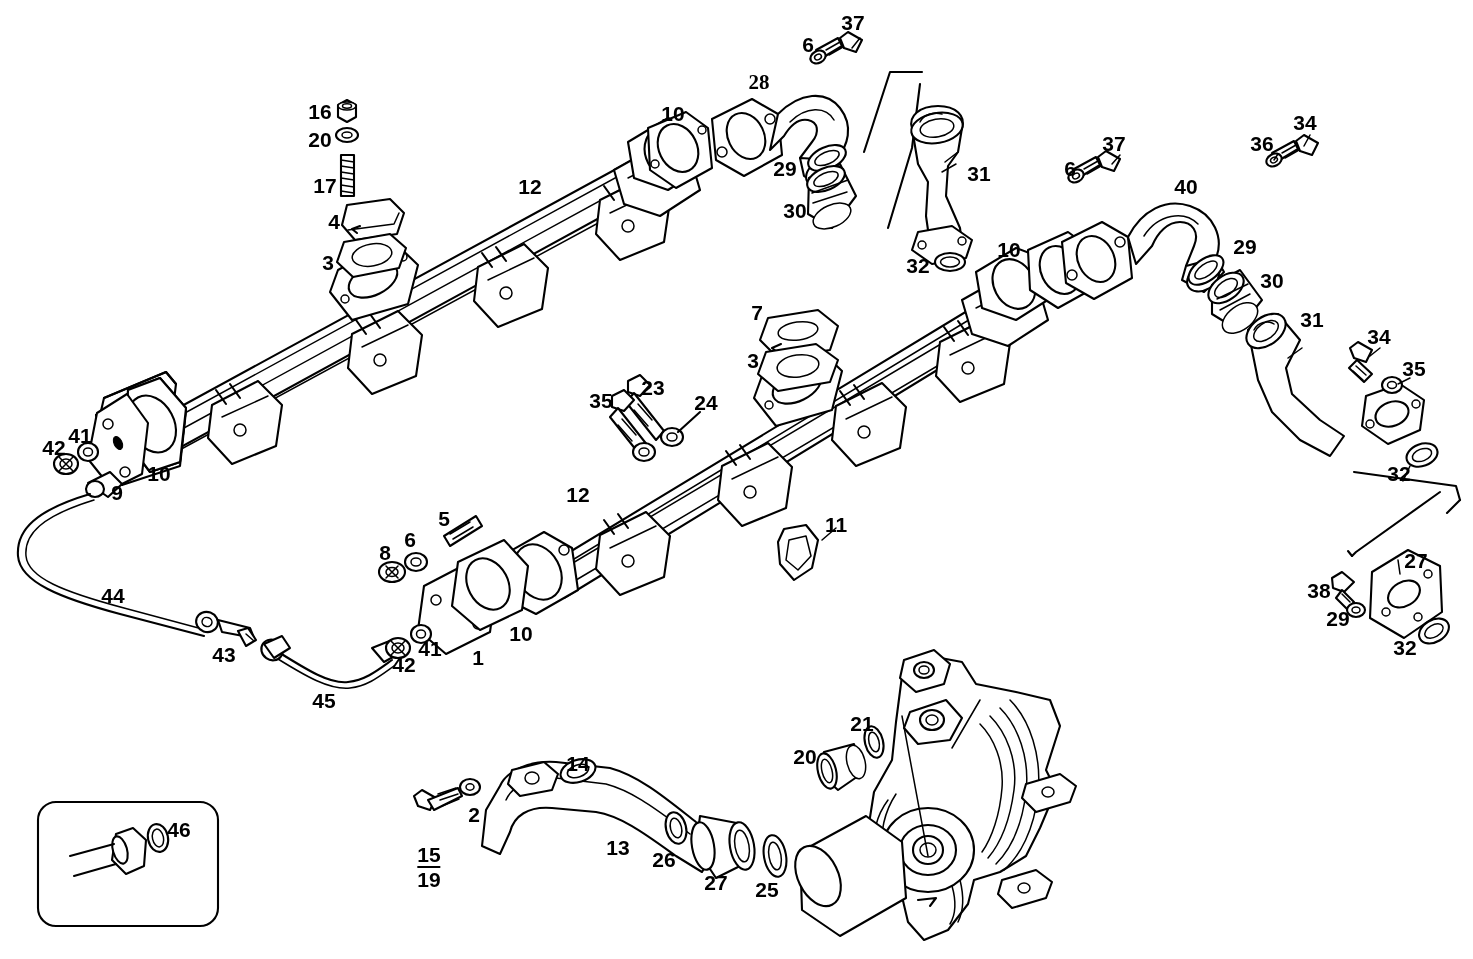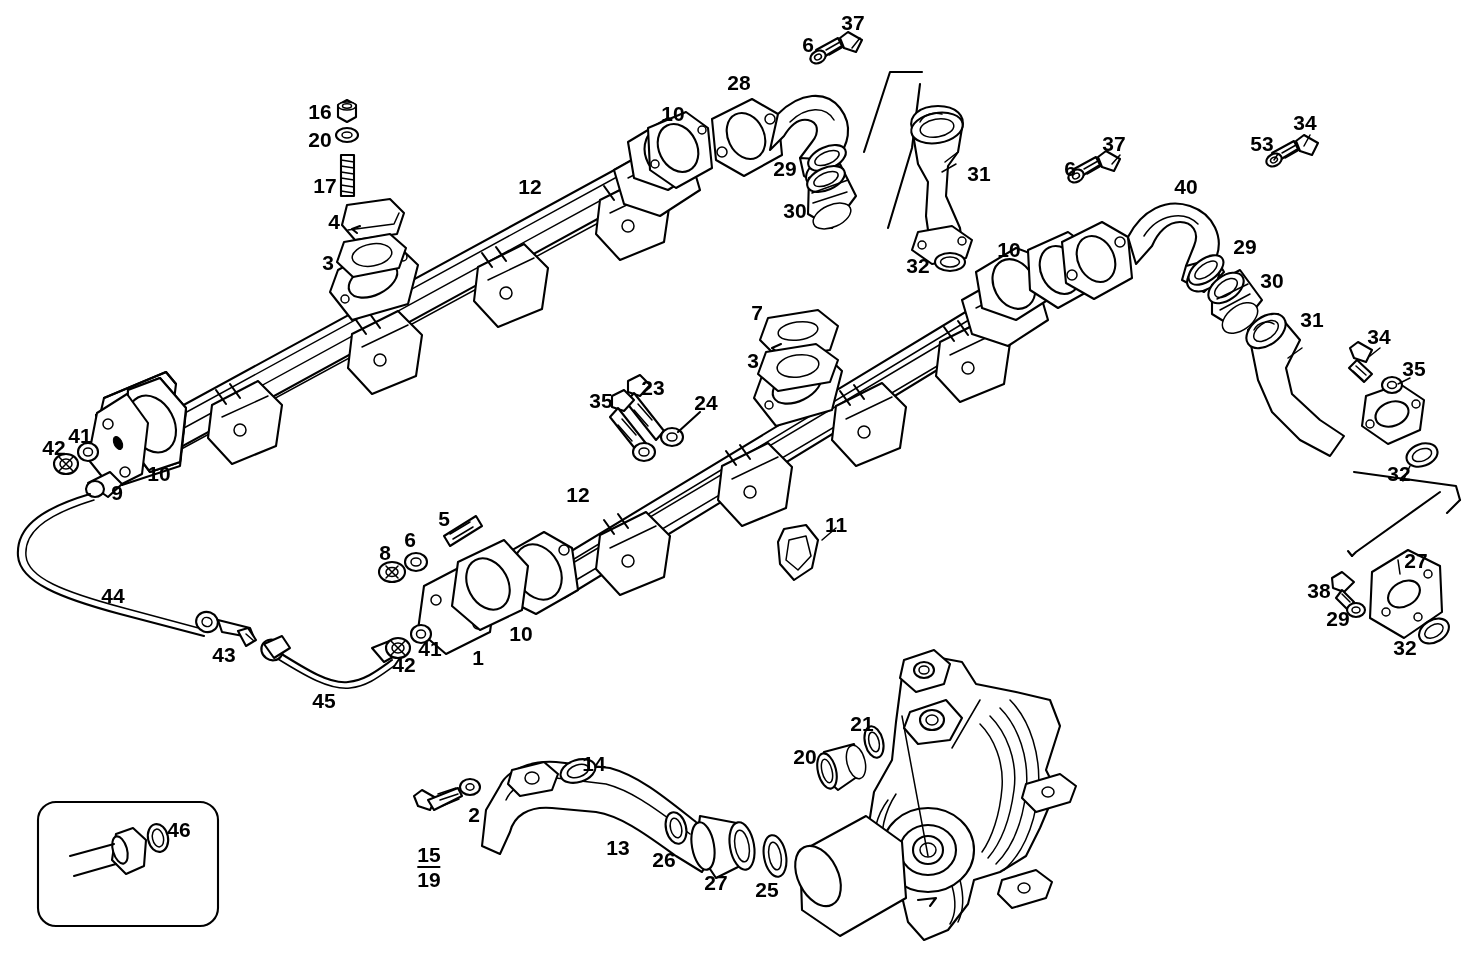--- a/index.html
+++ b/index.html
@@ -508,47 +508,47 @@
       <div class="lbl" style="left: 385px; top: 552px;">8</div>
       <div class="lbl" style="left: 117px; top: 492px;">9</div>
       <div class="lbl" style="left: 673px; top: 113px;">10</div>
       <div class="lbl" style="left: 1009px; top: 249px;">10</div>
       <div class="lbl" style="left: 159px; top: 473px;">10</div>
       <div class="lbl" style="left: 521px; top: 633px;">10</div>
       <div class="lbl" style="left: 836px; top: 524px;">11</div>
       <div class="lbl" style="left: 530px; top: 186px;">12</div>
       <div class="lbl" style="left: 578px; top: 494px;">12</div>
       <div class="lbl" style="left: 618px; top: 847px;">13</div>
-      <div class="lbl" style="left: 594px; top: 763px; text-align: center;">14</div>
+      <div class="lbl" style="left: 578px; top: 763px; text-align: center;">14</div>
       <div class="lbl" style="left: 320px; top: 111px;">16</div>
       <div class="lbl" style="left: 325px; top: 185px;">17</div>
       <div class="lbl" style="left: 320px; top: 139px;">20</div>
       <div class="lbl" style="left: 805px; top: 756px;">20</div>
       <div class="lbl" style="left: 862px; top: 723px;">21</div>
       <div class="lbl" style="left: 601px; top: 400px;">35</div>
       <div class="lbl" style="left: 653px; top: 369px; margin-top: 18px;">23</div>
       <div class="lbl" style="left: 706px; top: 402px;">24</div>
       <div class="lbl" style="left: 767px; top: 889px;">25</div>
       <div class="lbl" style="left: 664px; top: 859px;">26</div>
       <div class="lbl" style="left: 716px; top: 882px;">27</div>
-      <div class="lbl" style="left: 739px; top: 82px;">28</div>
+      <div class="lbl" style="left: 759px; top: 82px; font-family: Liberation Serif, serif;">28</div>
       <div class="lbl" style="left: 785px; top: 168px;">29</div>
       <div class="lbl" style="left: 1245px; top: 246px;">29</div>
       <div class="lbl" style="left: 795px; top: 210px;">30</div>
       <div class="lbl" style="left: 1272px; top: 280px;">30</div>
       <div class="lbl" style="left: 979px; top: 173px;">31</div>
       <div class="lbl" style="left: 1312px; top: 319px;">31</div>
       <div class="lbl" style="left: 918px; top: 265px;">32</div>
       <div class="lbl" style="left: 1399px; top: 473px;">32</div>
       <div class="lbl" style="left: 1405px; top: 647px;">32</div>
       <div class="lbl" style="left: 1416px; top: 560px;">27</div>
       <div class="lbl" style="left: 1305px; top: 122px;">34</div>
       <div class="lbl" style="left: 1379px; top: 336px;">34</div>
       <div class="lbl" style="left: 1414px; top: 368px;">35</div>
-      <div class="lbl" style="left: 1262px; top: 143px;">53</div>
+      <div class="lbl" style="left: 1262px; top: 143px;">36</div>
       <div class="lbl" style="left: 853px; top: 22px;">37</div>
       <div class="lbl" style="left: 1114px; top: 143px;">37</div>
       <div class="lbl" style="left: 1319px; top: 590px;">38</div>
       <div class="lbl" style="left: 1338px; top: 618px;">29</div>
       <div class="lbl" style="left: 1186px; top: 186px;">40</div>
       <div class="lbl" style="left: 80px; top: 435px;">41</div>
       <div class="lbl" style="left: 430px; top: 648px;">41</div>
       <div class="lbl" style="left: 54px; top: 447px;">42</div>
       <div class="lbl" style="left: 404px; top: 664px;">42</div>
       <div class="lbl" style="left: 224px; top: 654px;">43</div>

